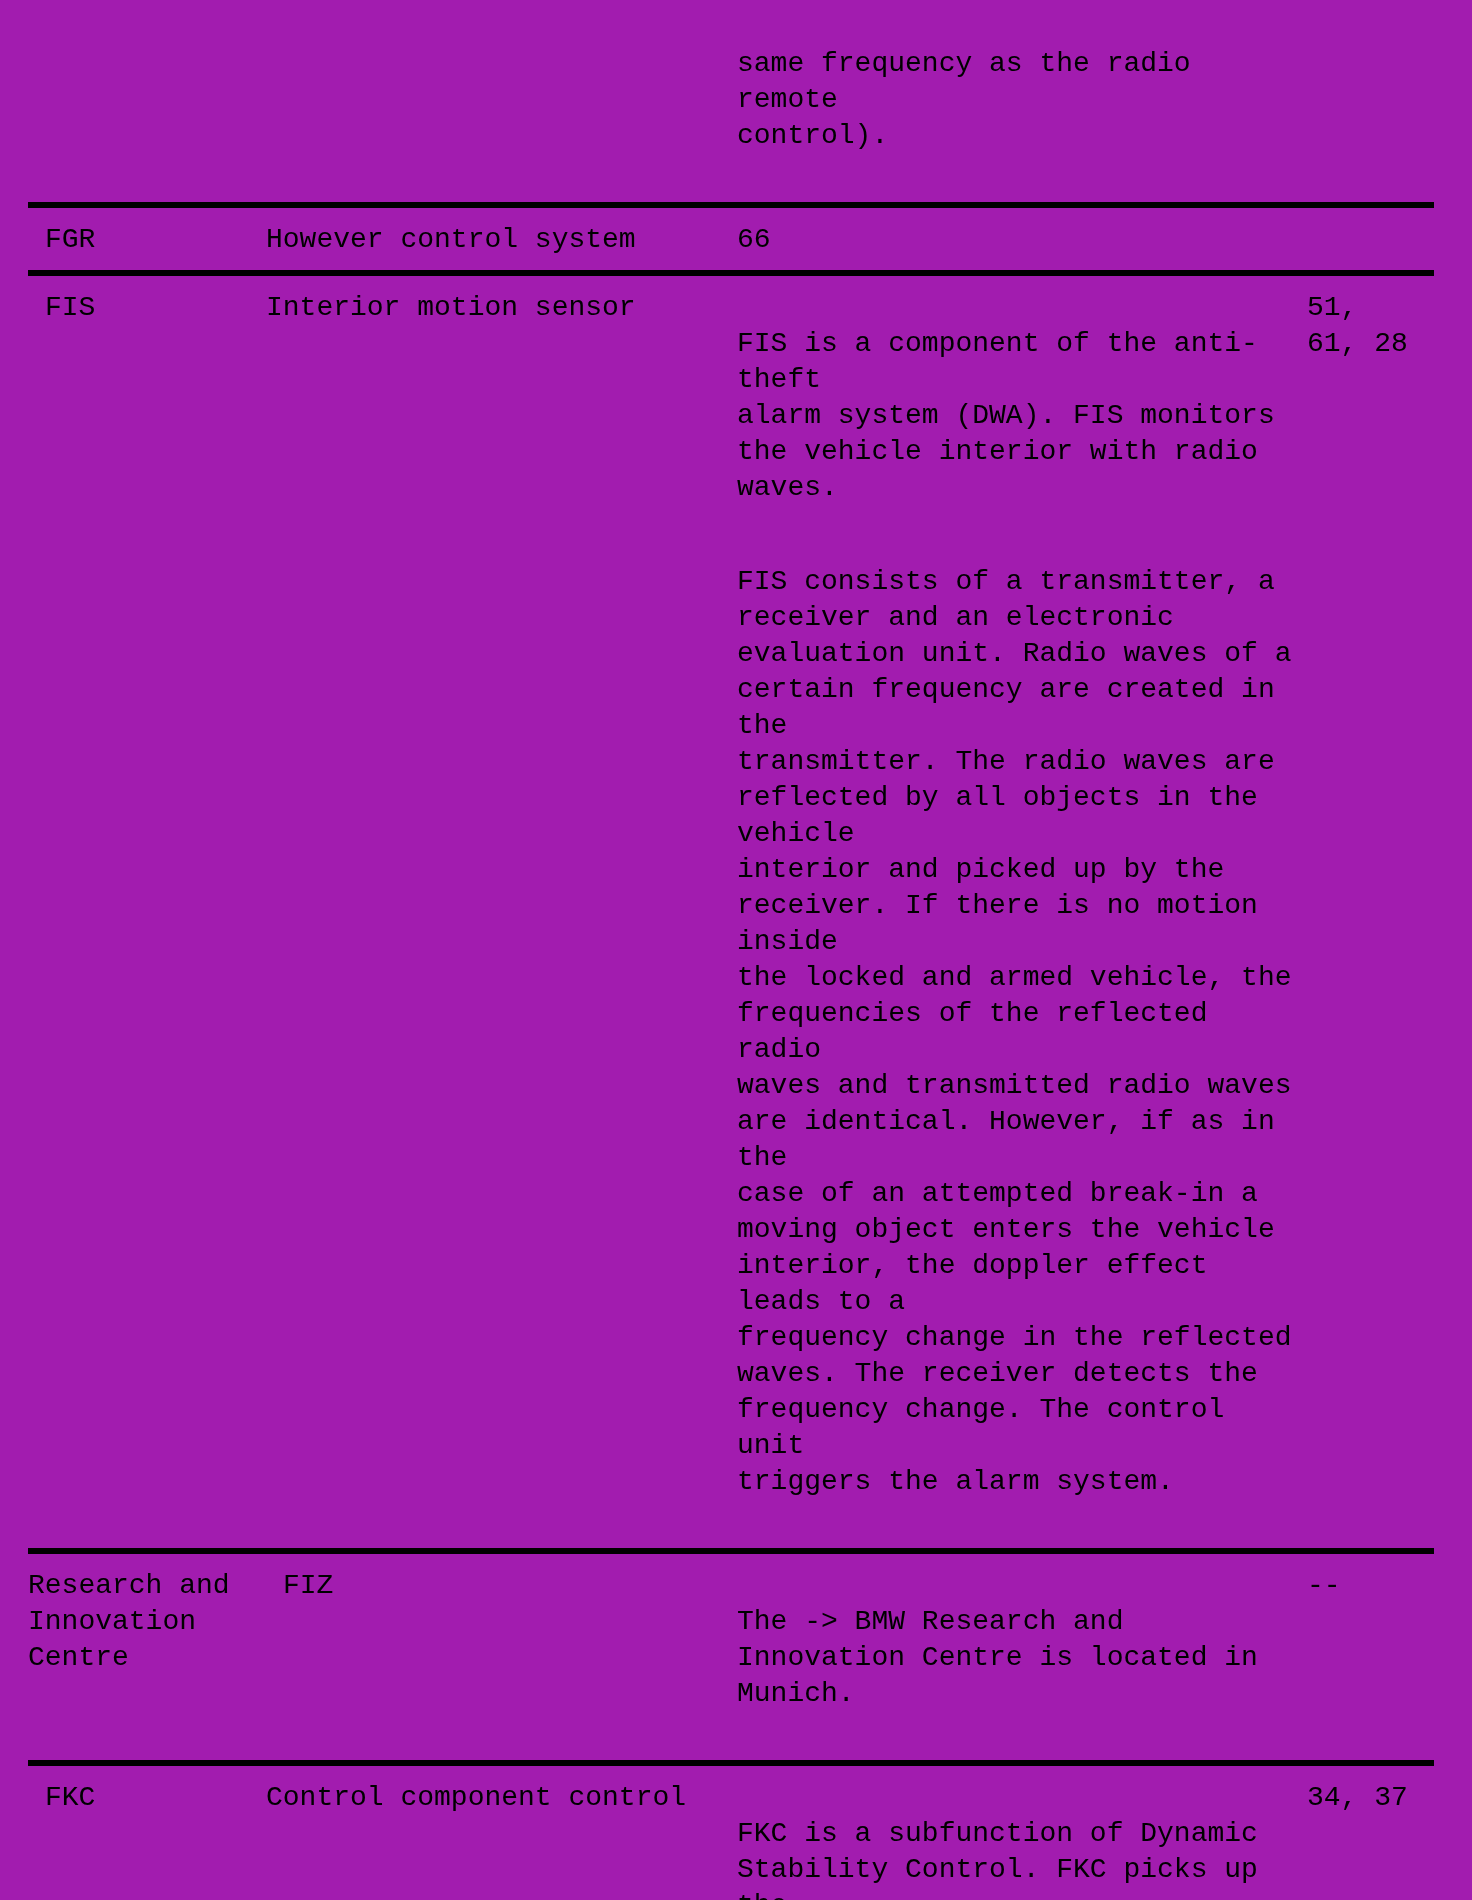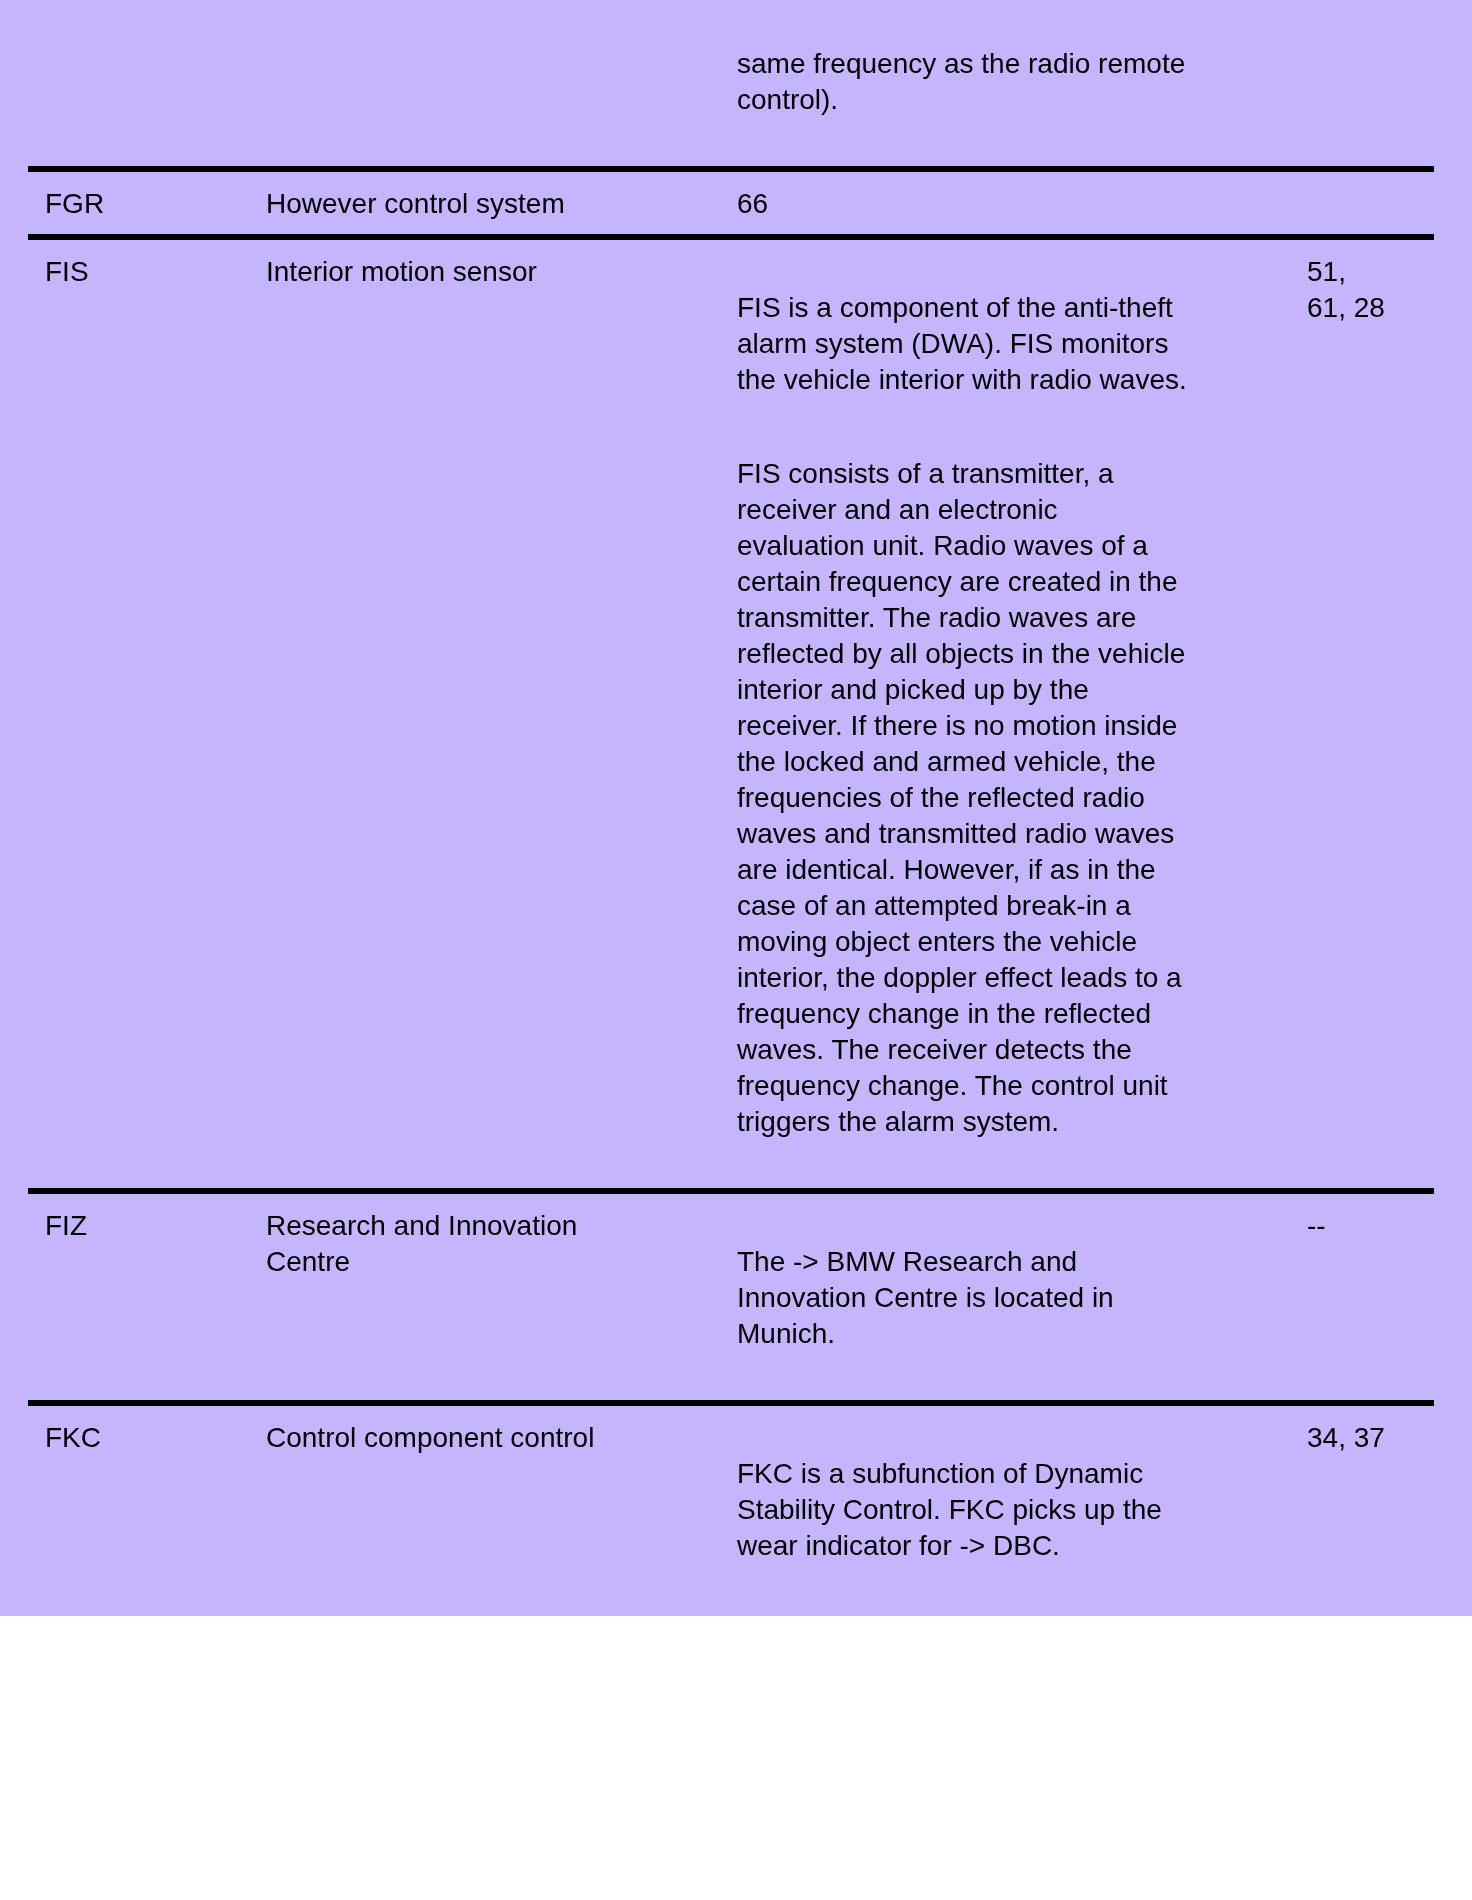--- a/index.html
+++ b/index.html
@@ -11,22 +11,23 @@
     width: 1472px;
     height: 1900px;
     overflow: hidden;
     color: #000000;
     font-family: "Liberation Sans", sans-serif;
     font-size: 28px;
     line-height: 36px;
   }
   .doc-page {
     width: 1472px;
-    height: 1616px;
-    background: #c4b5fd;
+    height: 1900px;
+    background: #a21caf;
+    font-family: Liberation Mono, monospace;
   }
   .glossary-table {
     margin: 0 38px 0 28px; 
   }
   .row {
     display: grid;
     grid-template-columns: 238px 471px 570px 1fr;
     border-top: 6px solid #000000;
     padding: 14px 0 12px 0;
   }
@@ -95,23 +96,23 @@
 frequency change in the reflected
 waves. The receiver detects the
 frequency change. The control unit
 triggers the alarm system.</p>
       </div>
       <div class="cell pages">51,
 61, 28</div>
     </section>
 
     <section class="row">
-      <div class="cell abbr">FIZ</div>
       <div class="cell name">Research and Innovation
 Centre</div>
+      <div class="cell abbr">FIZ</div>
       <div class="cell desc">
         <p class="para">The -&gt; BMW Research and
 Innovation Centre is located in
 Munich.</p>
       </div>
       <div class="cell pages">--</div>
     </section>
 
     <section class="row">
       <div class="cell abbr">FKC</div>

